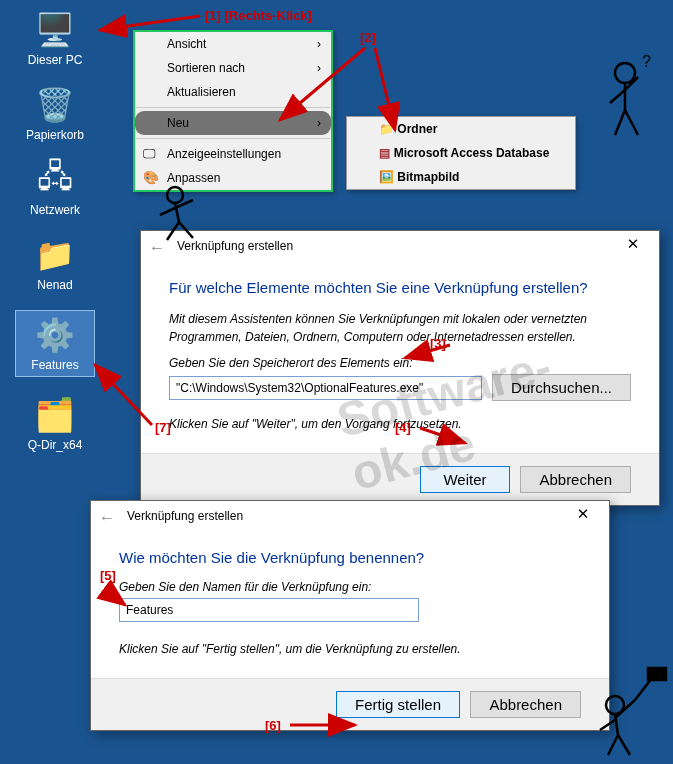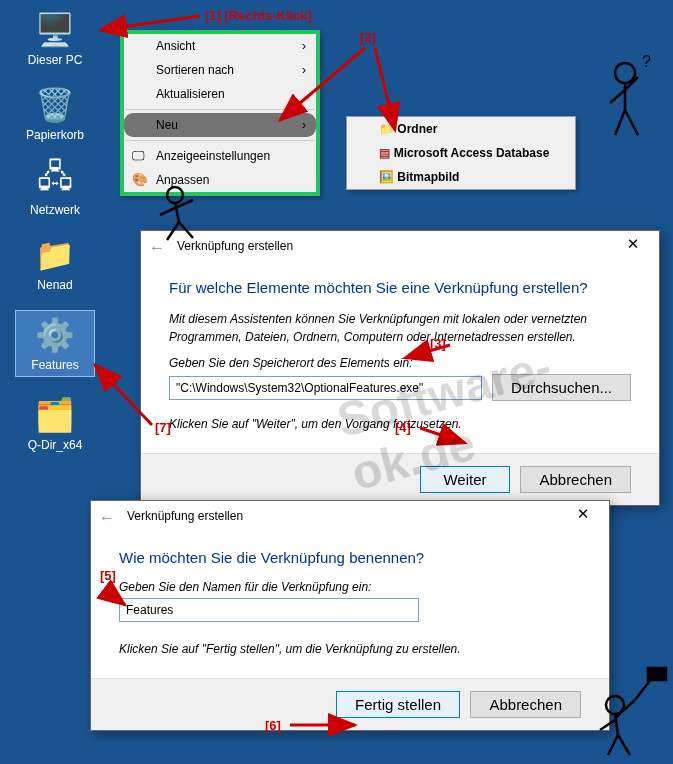--- a/index.html
+++ b/index.html
@@ -2,21 +2,21 @@
 <html><head>
 <meta charset="utf-8">
 <style>
 * { margin: 0; padding: 0; box-sizing: border-box; font-family: "Segoe UI", Tahoma, sans-serif; }
 body { width: 673px; height: 764px; background: #1a5490; position: relative; overflow: hidden; }
 
 .desktop-icon { position: absolute; width: 80px; text-align: center; color: white; font-size: 12px; cursor: pointer; }
 .desktop-icon .icon-img { width: 40px; height: 40px; margin: 0 auto 3px; display: flex; align-items: center; justify-content: center; font-size: 32px; }
 .desktop-icon.selected { background: rgba(120,180,255,0.4); border: 1px solid rgba(180,220,255,0.7); }
 
-.context-menu { position: absolute; background: #f0f0f0; border: 4px solid #22c55e; box-shadow: 2px 2px 5px rgba(0,0,0,0.3); font-size: 12px; min-width: 200px; }
+.context-menu { position: absolute; background: #f0f0f0; border: 2px solid #22c55e; box-shadow: 2px 2px 5px rgba(0,0,0,0.3); font-size: 12px; min-width: 200px; margin-left: 13px; }
 .context-menu .item { padding: 5px 28px 5px 32px; cursor: pointer; position: relative; }
 .context-menu .item:hover, .context-menu .item.highlighted { background: #737373; border-radius: 9px; }
 .context-menu .sep { height: 1px; background: #ccc; margin: 3px 1px; }
 .context-menu .arrow { position: absolute; right: 10px; top: 5px; }
 .context-menu .sub-icon { position: absolute; left: 8px; top: 4px; width: 16px; height: 16px; font-size: 13px; }
 
 .submenu { position: absolute; background: #f0f0f0; border: 1px solid #999; box-shadow: 2px 2px 5px rgba(0,0,0,0.3); font-size: 12px; min-width: 230px; }
 .submenu .item { padding: 5px 20px 5px 32px; cursor: pointer; position: relative; }
 .submenu .item:hover, .submenu .item.highlighted { background: #cde8ff; }
 

